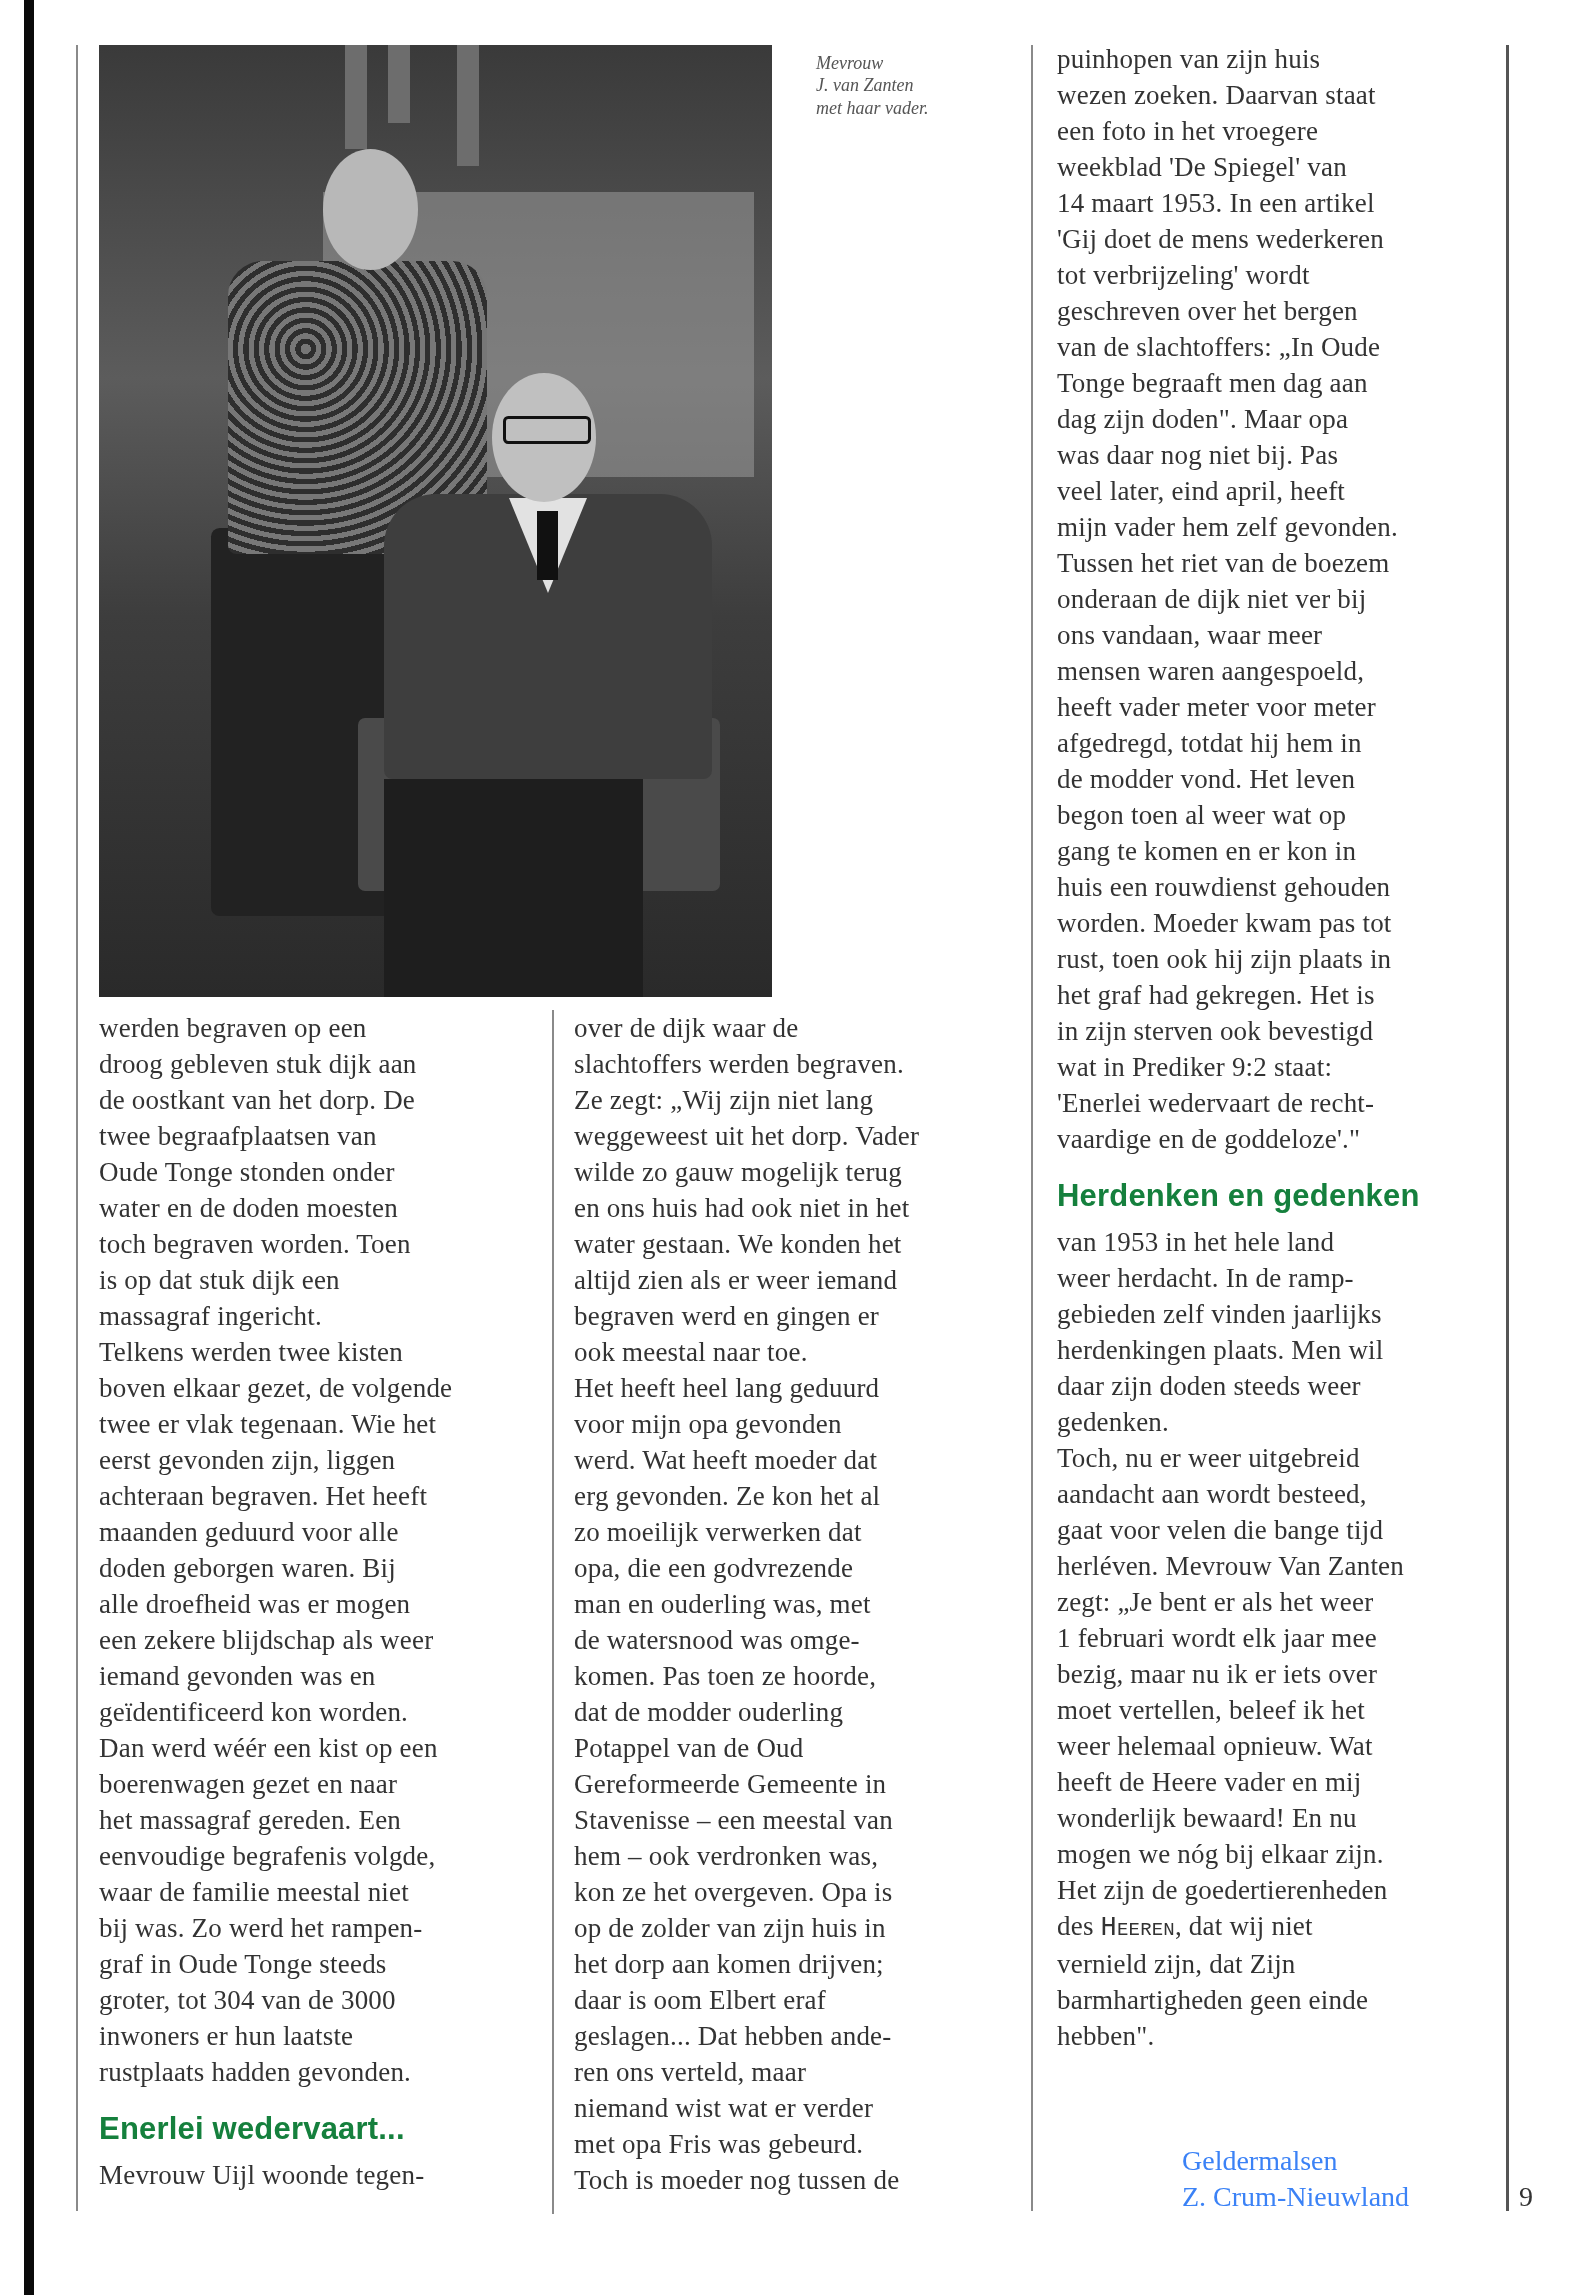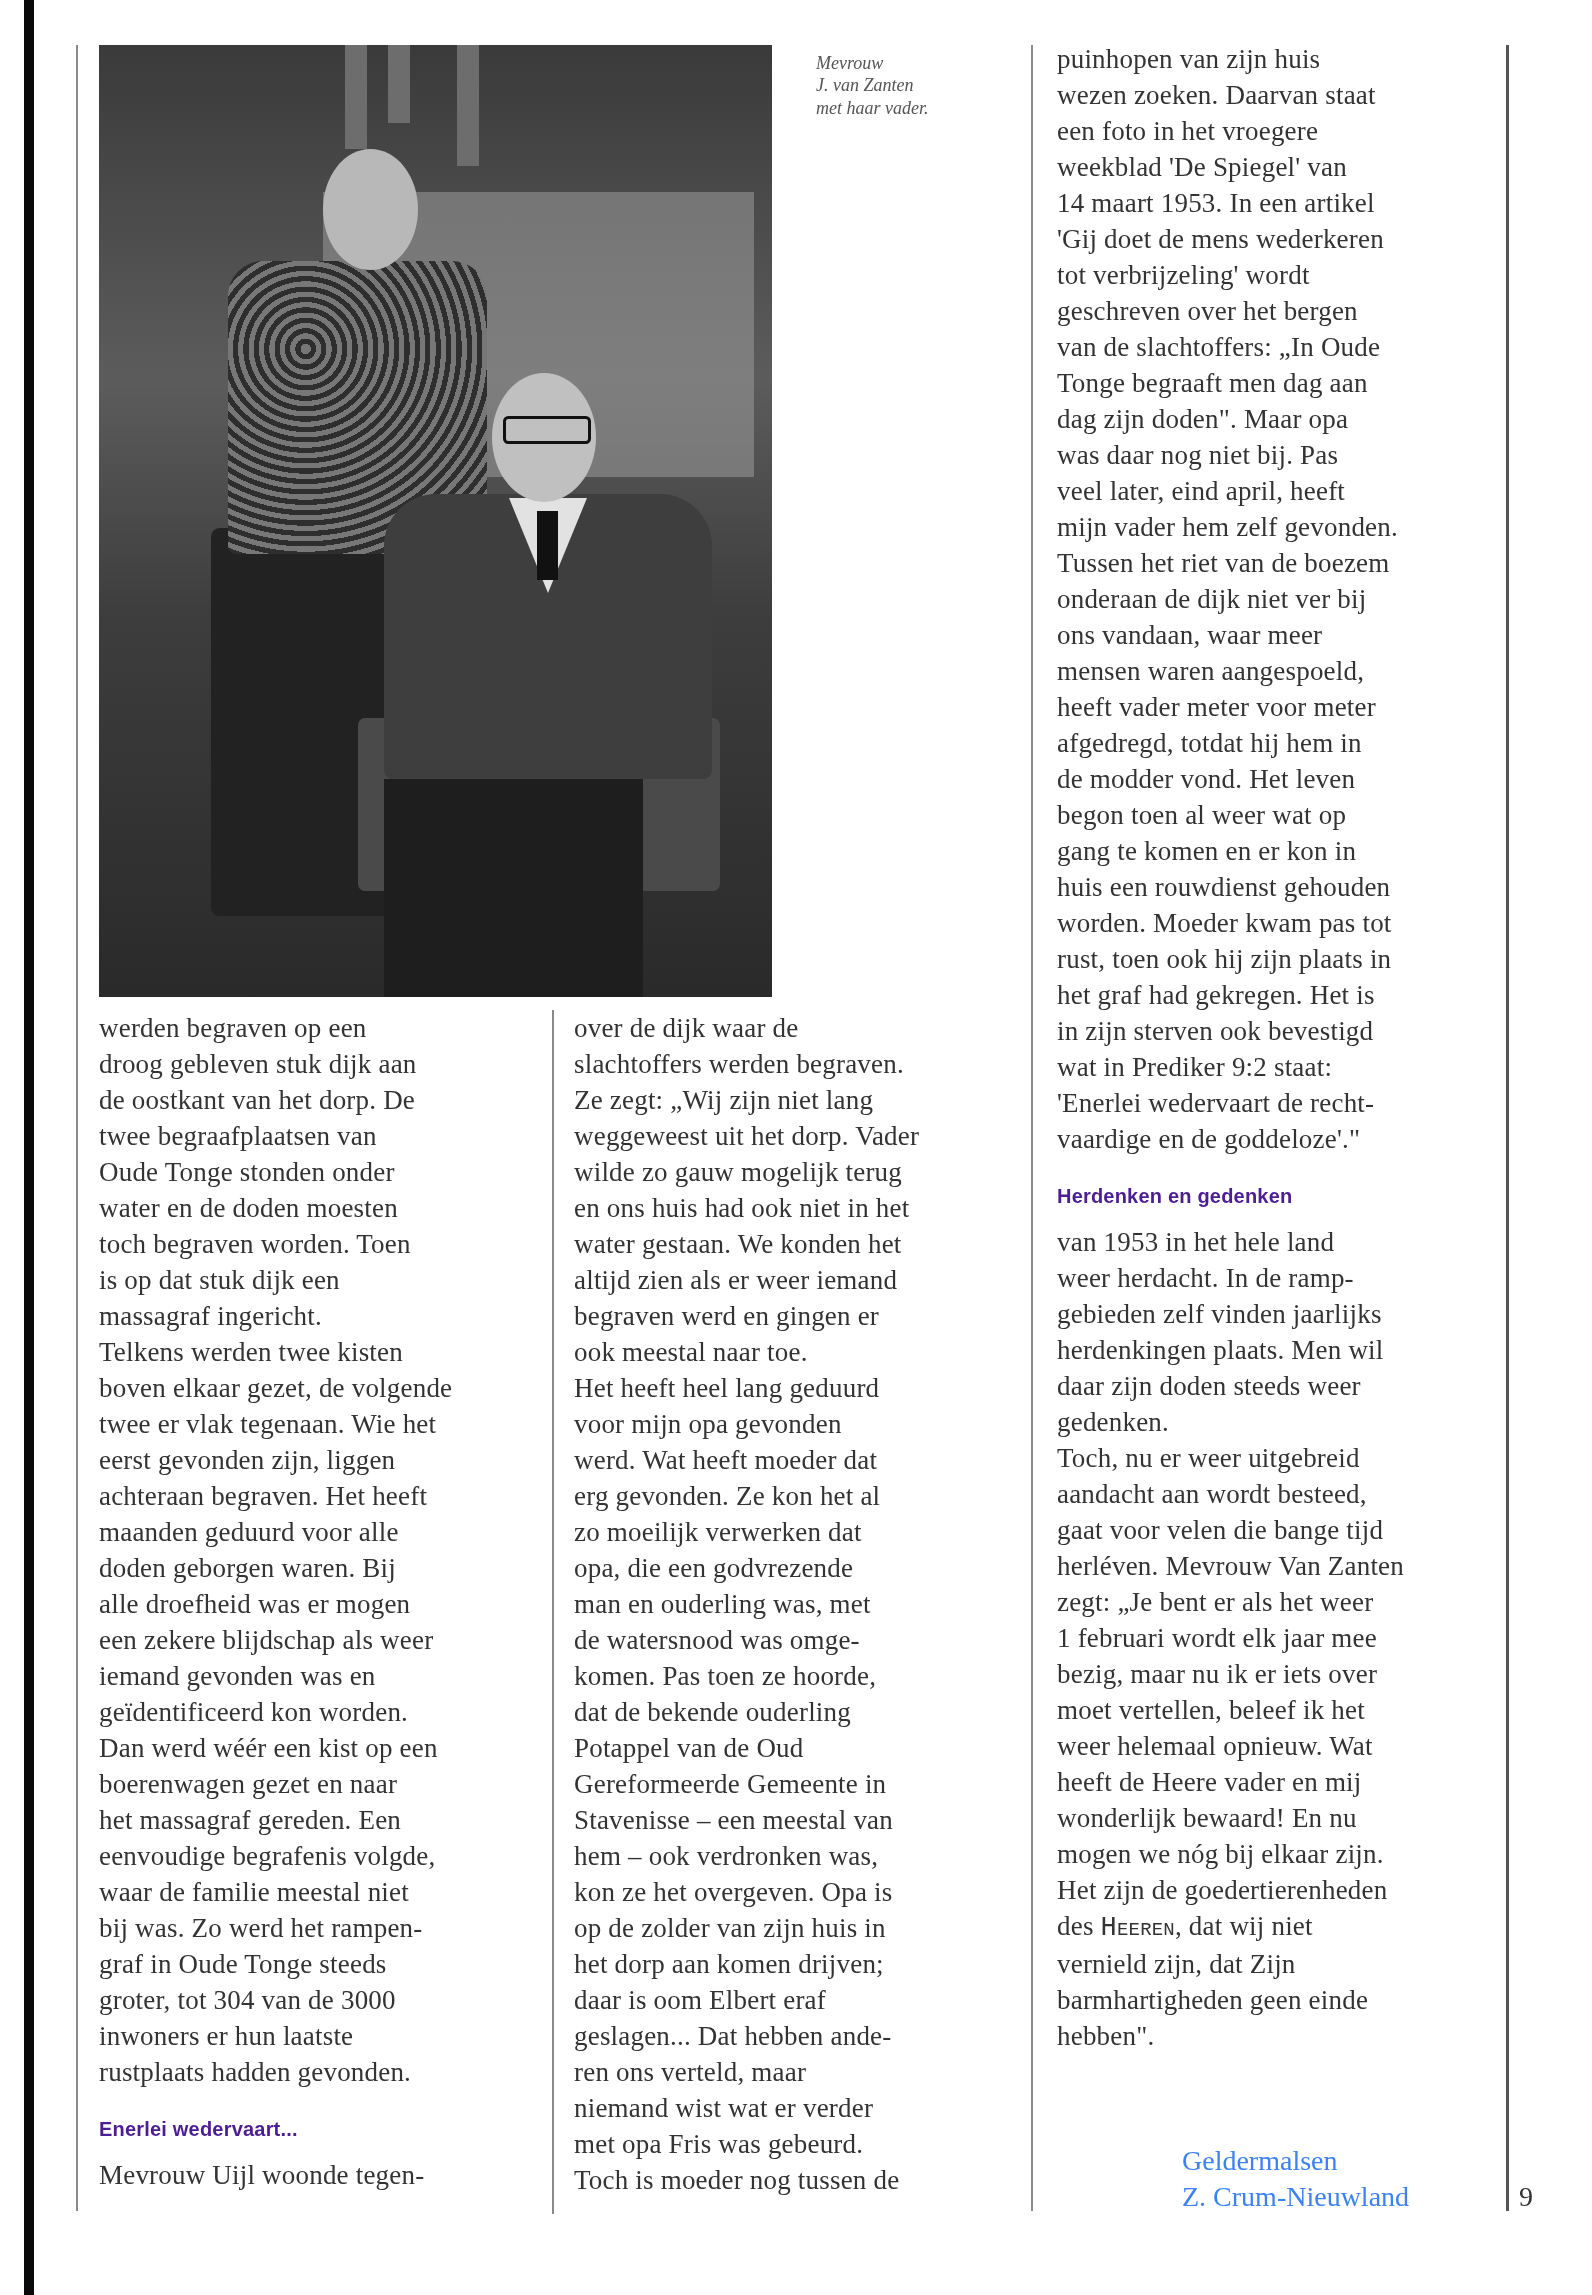--- a/index.html
+++ b/index.html
@@ -38,21 +38,21 @@
     font-size: 18px; line-height: 22.4px; color: #555;
   }
 
   .col { position: absolute; font-size: 27px; line-height: 36px; color: #333; letter-spacing: 0.2px; }
   .col p { margin: 0; white-space: nowrap; }
   .col1 { left: 99px; top: 1010px; width: 431px; }
   .col2 { left: 574px; top: 1010px; width: 440px; }
   .col3 { left: 1057px; top: 41px; width: 440px; }
   .heading {
     font-family: "Liberation Sans", "DejaVu Sans", sans-serif; font-weight: bold;
-    font-size: 20px; line-height: 36px; color: #4c1d95; margin: 21px 0 10.4px 0 !important;
+    font-size: 31px; line-height: 36px; color: #15803d; margin: 21px 0 10.4px 0 !important;
   }
   .smallcaps { font-variant: small-caps; }
   .signature { position: absolute; left: 1182px; top: 2143px; font-size: 28px; line-height: 36px; color: #3b82f6; }
   .signature p { margin: 0; }
   .page-number { position: absolute; left: 1519px; top: 2179px; font-size: 28px; line-height: 36px; color: #333; }
 </style>
 </head>
 <body>
 
 <div class="edge-bar"></div>
@@ -131,21 +131,21 @@
     <p>ook meestal naar toe.</p>
     <p>Het heeft heel lang geduurd</p>
     <p>voor mijn opa gevonden</p>
     <p>werd. Wat heeft moeder dat</p>
     <p>erg gevonden. Ze kon het al</p>
     <p>zo moeilijk verwerken dat</p>
     <p>opa, die een godvrezende</p>
     <p>man en ouderling was, met</p>
     <p>de watersnood was omge-</p>
     <p>komen. Pas toen ze hoorde,</p>
-    <p>dat de bekende ouderling</p>
+    <p>dat de modder ouderling</p>
     <p>Potappel van de Oud</p>
     <p>Gereformeerde Gemeente in</p>
     <p>Stavenisse – een meestal van</p>
     <p>hem – ook verdronken was,</p>
     <p>kon ze het overgeven. Opa is</p>
     <p>op de zolder van zijn huis in</p>
     <p>het dorp aan komen drijven;</p>
     <p>daar is oom Elbert eraf</p>
     <p>geslagen... Dat hebben ande-</p>
     <p>ren ons verteld, maar</p>

